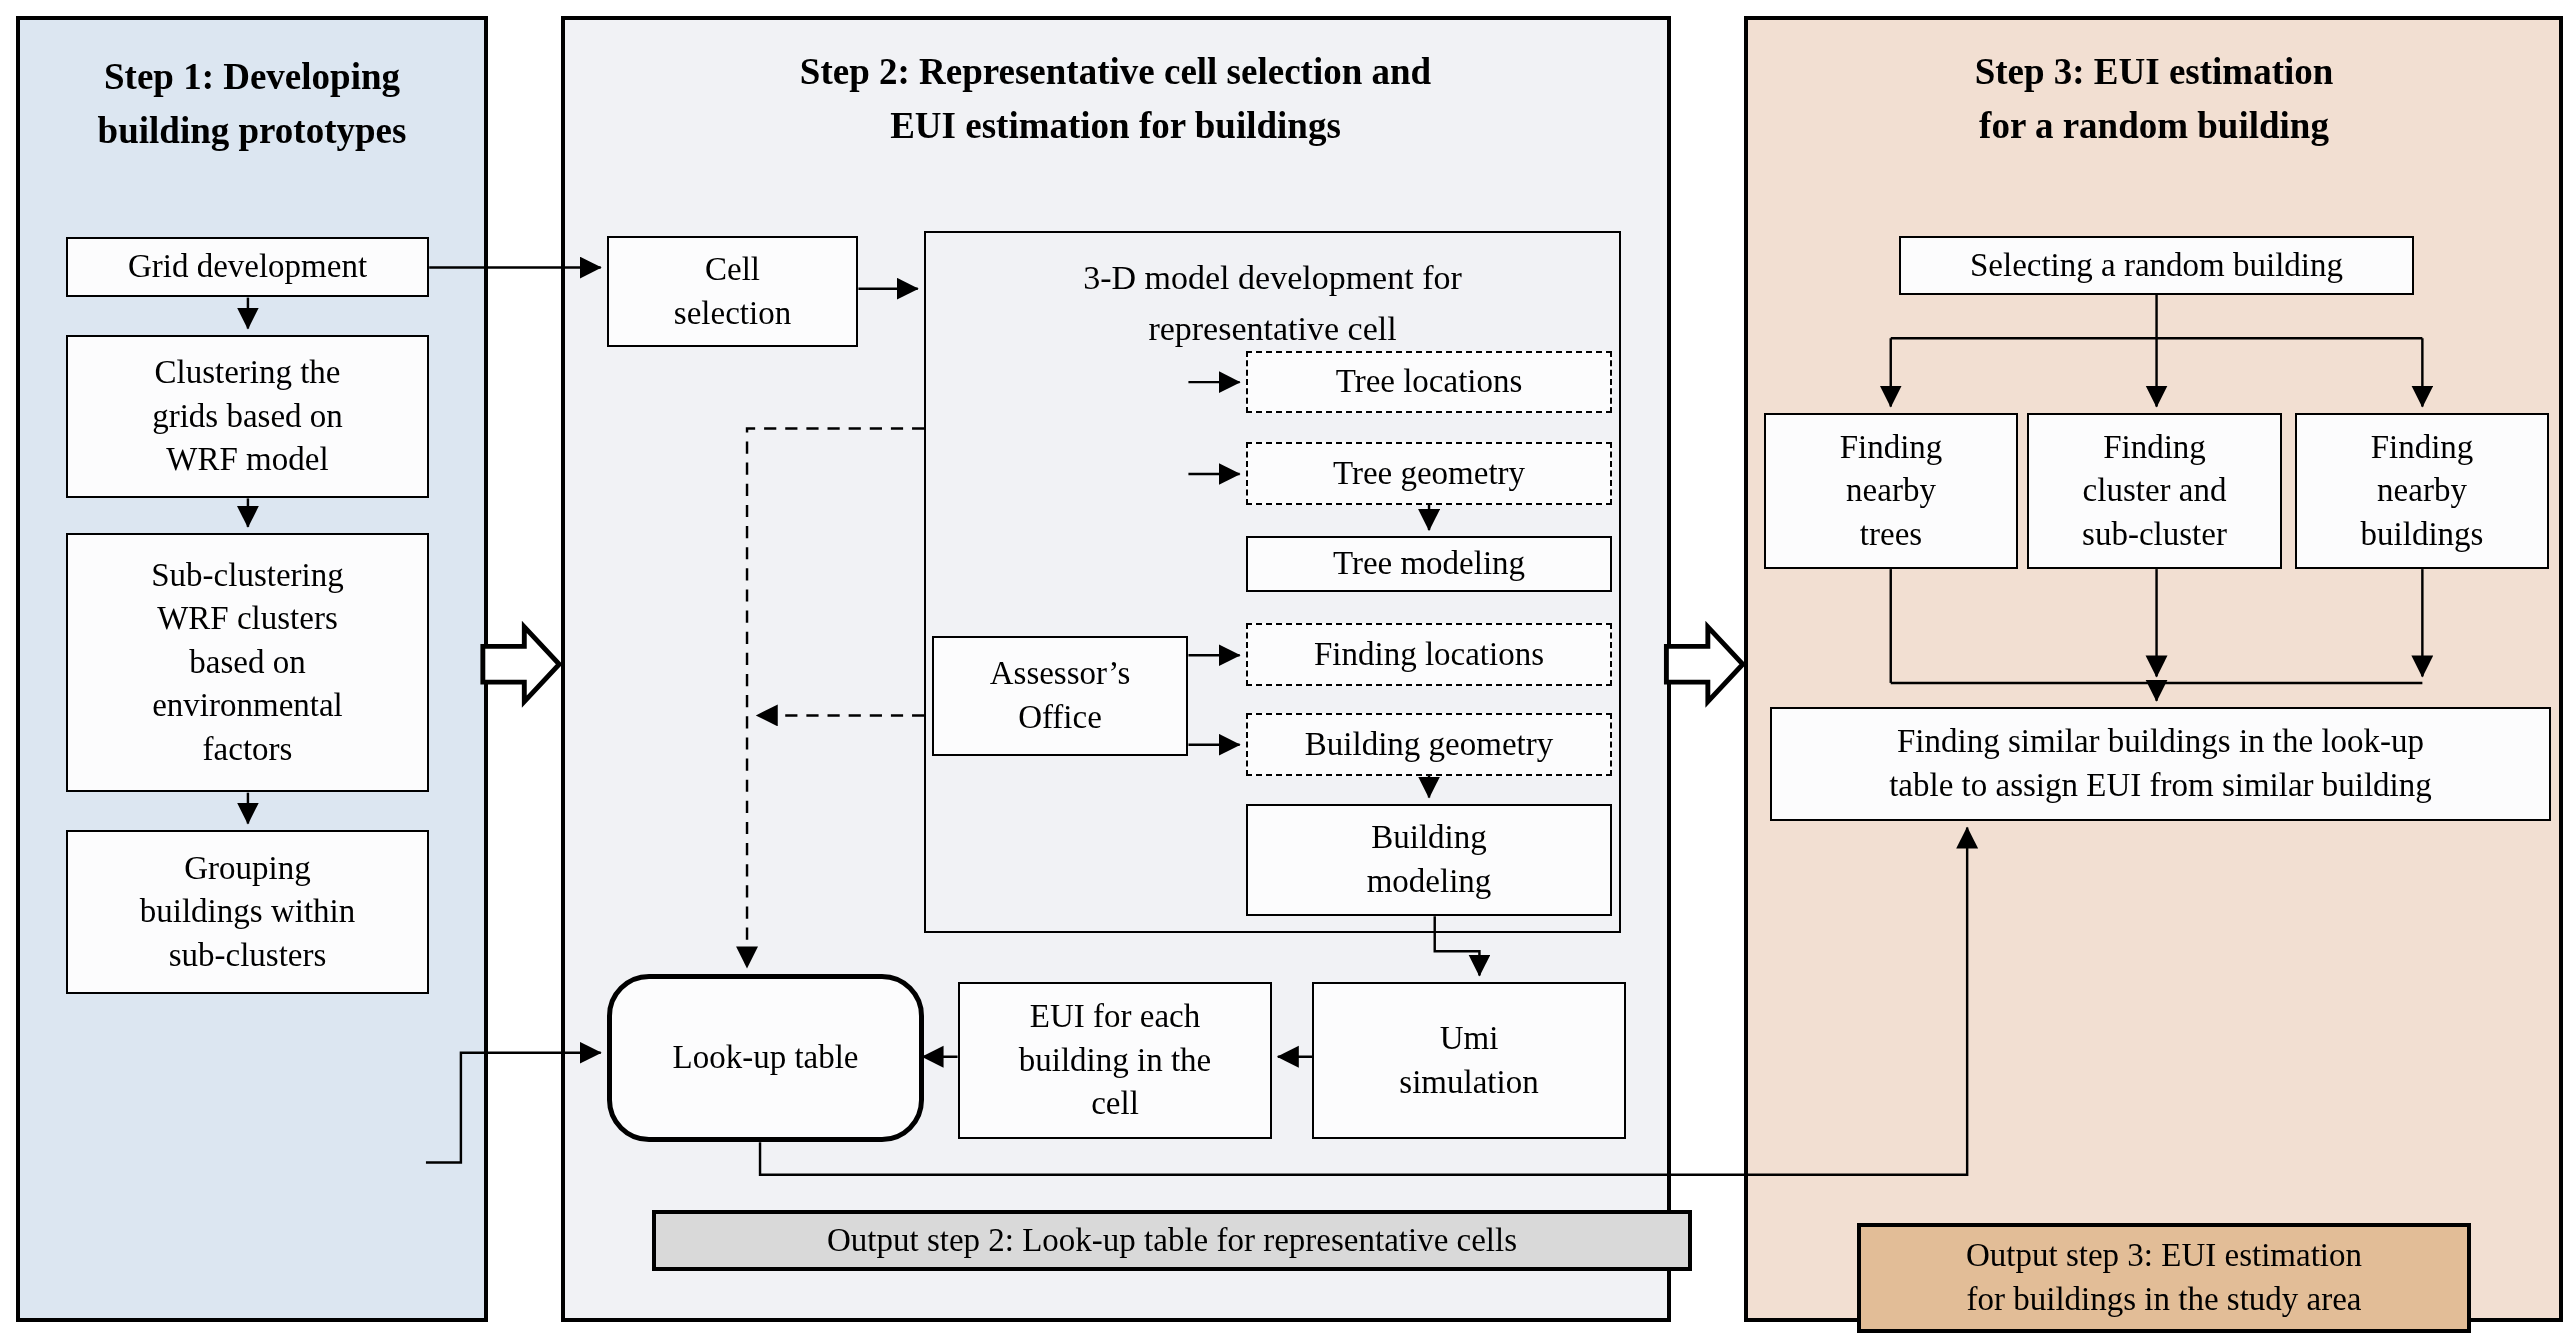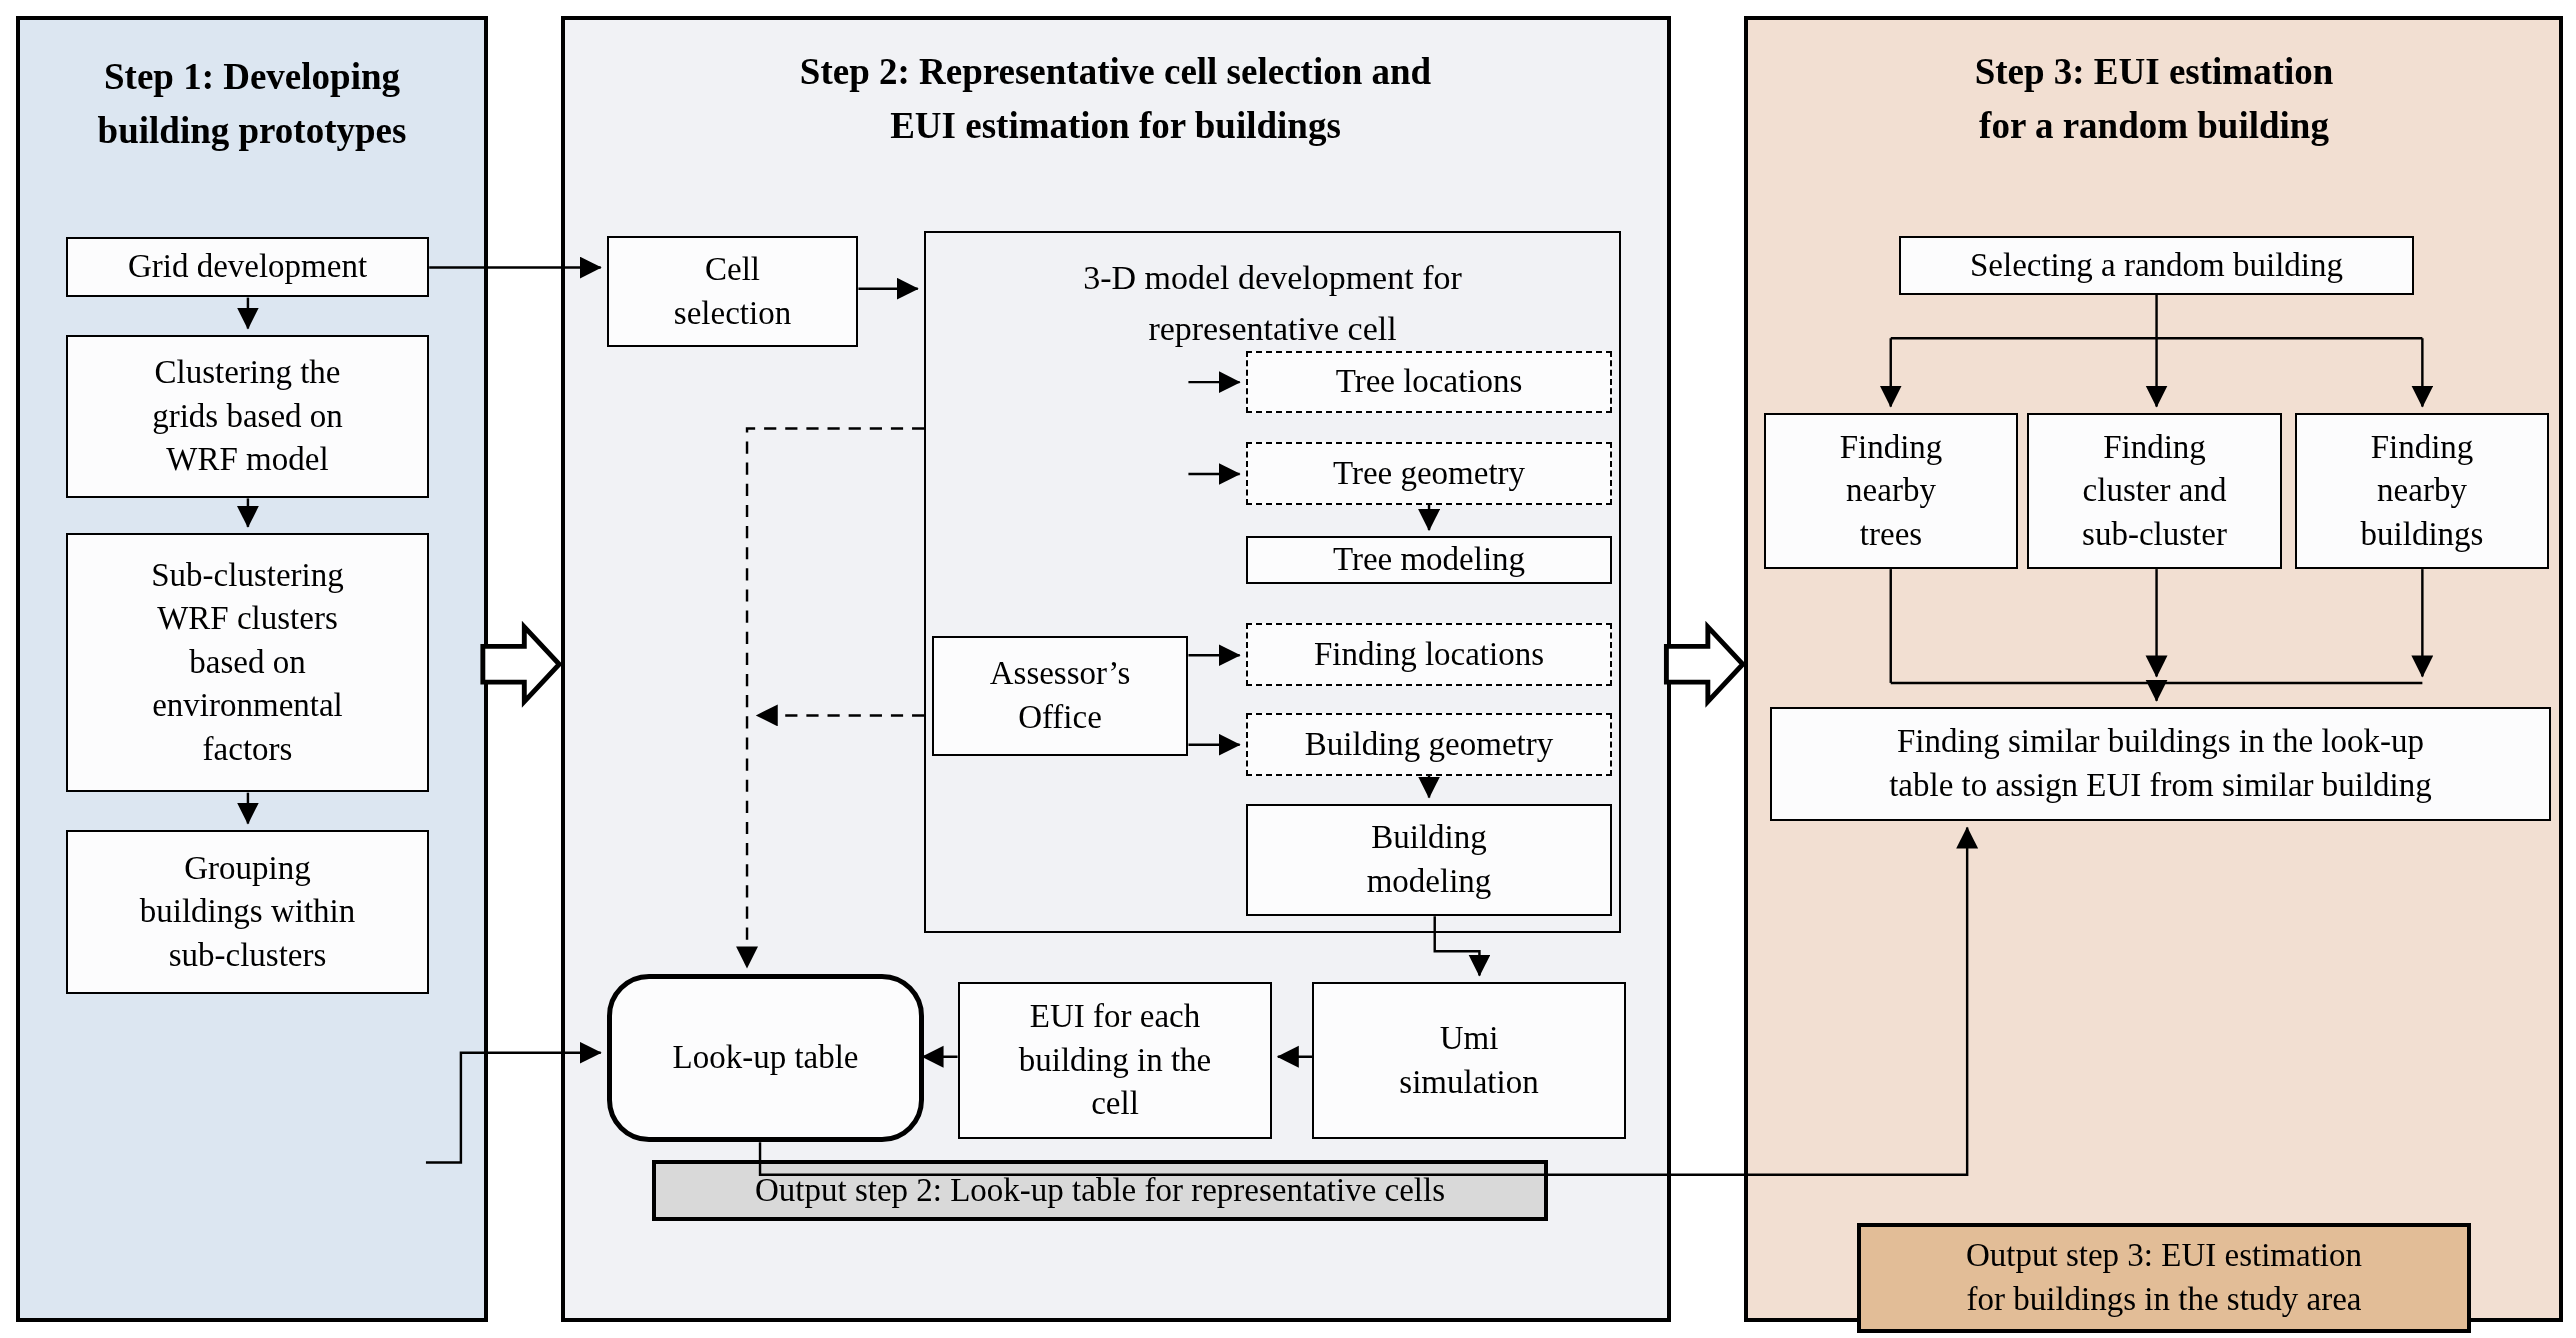--- a/index.html
+++ b/index.html
@@ -32,29 +32,29 @@
   #b-grouping{left:66px;top:830px;width:363px;height:164px;}
   #b-output1{left:74px;top:1073px;width:352px;height:199px;background:var(--step1_output_bg);}
   
   #b-cell{left:607px;top:236px;width:251px;height:111px;}
   #b-container{left:924px;top:231px;width:697px;height:702px;background:transparent;}
   #container-title{position:absolute;left:935px;top:252px;width:675px;text-align:center;
        font-size:34px;line-height:1.5;white-space:pre-line;}
   #b-lidar{left:932px;top:371px;width:256px;height:120px;}
   #b-treeloc{left:1246px;top:351px;width:366px;height:62px;}
   #b-treegeo{left:1246px;top:442px;width:366px;height:63px;}
-  #b-treemod{left:1246px;top:536px;width:366px;height:48px;}
+  #b-treemod{left:1246px;top:536px;width:366px;height:56px;}
   #b-assessor{left:932px;top:636px;width:256px;height:120px;}
   #b-bldloc{left:1246px;top:623px;width:366px;height:63px;}
   #b-bldgeo{left:1246px;top:713px;width:366px;height:63px;}
   #b-bldmod{left:1246px;top:804px;width:366px;height:112px;}
   #b-lookup{left:607px;top:974px;width:317px;height:168px;border-width:5.7px;border-radius:42px;}
   #b-euieach{left:958px;top:982px;width:314px;height:157px;}
   #b-umi{left:1312px;top:982px;width:314px;height:157px;}
-  #b-output2{left:652px;top:1160px;width:896px;height:61px;background:var(--step2_output_bg);}
+  #b-output2{left:652px;top:1210px;width:1040px;height:61px;background:var(--step2_output_bg);}
   
   #b-selecting{left:1899px;top:236px;width:515px;height:59px;}
   #b-trees{left:1764px;top:413px;width:254px;height:156px;}
   #b-cluster{left:2027px;top:413px;width:255px;height:156px;}
   #b-buildings{left:2295px;top:413px;width:254px;height:156px;}
   #b-similar{left:1770px;top:707px;width:781px;height:114px;}
   #b-output3{left:1857px;top:1183px;width:614px;height:110px;background:var(--step3_output_bg);margin-top:40px;}
   #wires{position:absolute;left:0;top:0;width:2576px;height:1339px;pointer-events:none;}
 </style>
 </head>

